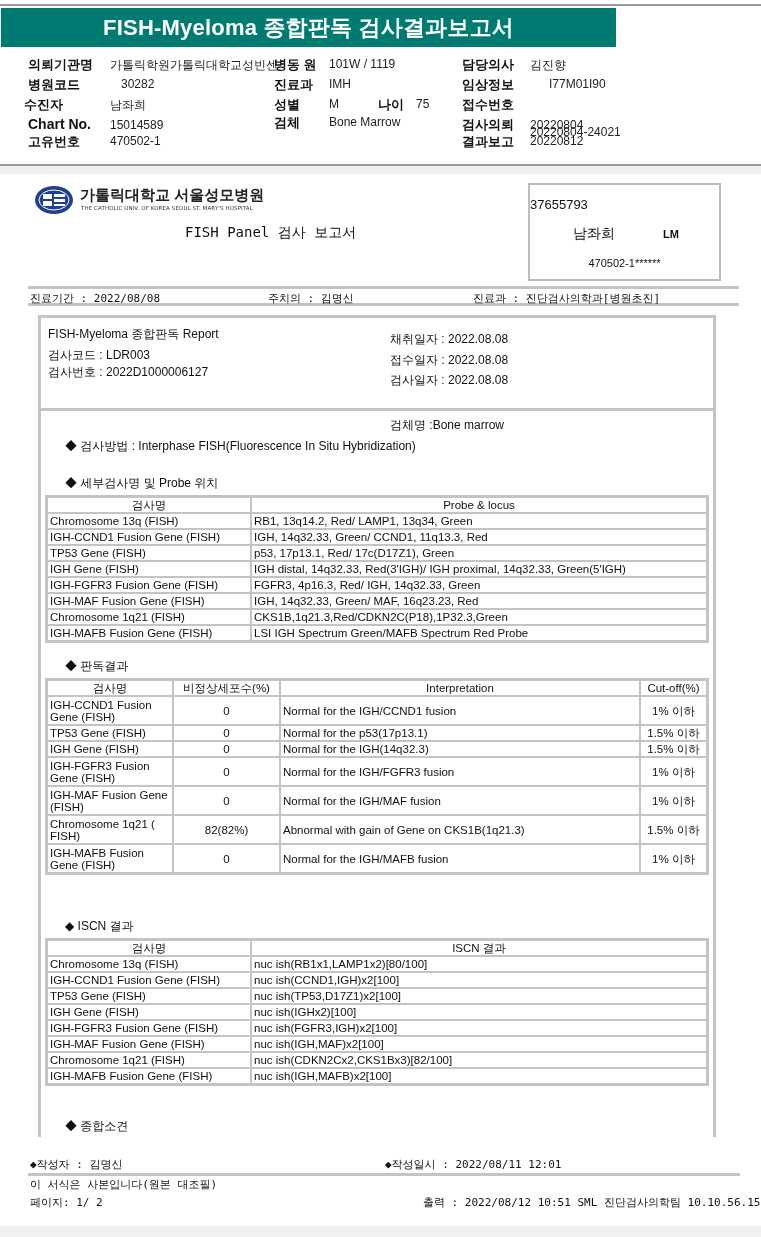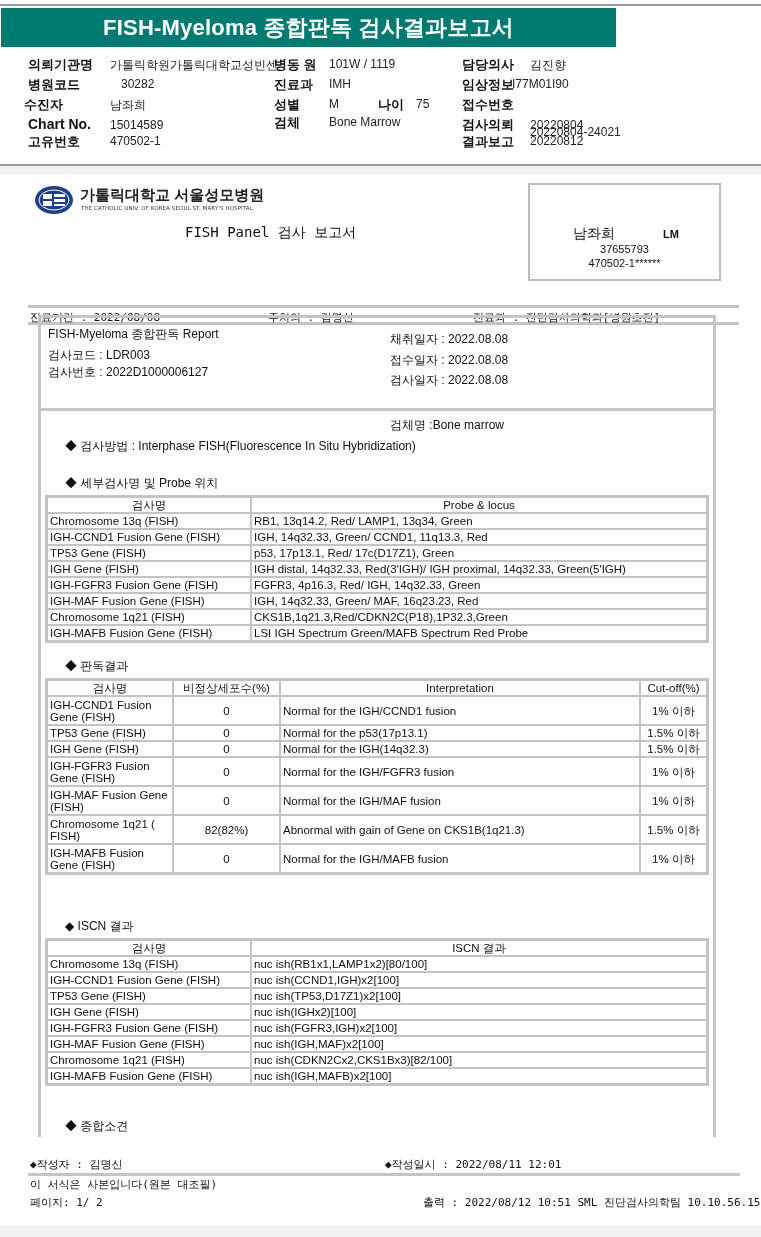--- a/index.html
+++ b/index.html
@@ -11,26 +11,26 @@
   .info .val { position: absolute; white-space: nowrap; font-size: 12px; color: #222; }
   .sep-top { position: absolute; left: 0; top: 164px; width: 761px; height: 2px; background: #9a9a9a; }
   .grayband { position: absolute; left: 0; top: 166px; width: 761px; height: 8px; background: #f1f1f1; }
 
   .logo { position: absolute; left: 34px; top: 185px; width: 40px; height: 30px; }
   .logo-title { position: absolute; left: 80px; top: 186px; font-weight: bold; font-size: 15px; color: #222; font-family: "Liberation Sans", sans-serif; white-space: nowrap; }
   .logo-sub { position: absolute; left: 81px; top: 205px; font-size: 5.5px; color: #333; white-space: nowrap; letter-spacing: 0.1px; }
   .panel-title { position: absolute; left: 185px; top: 224px; font-family: "DejaVu Sans Mono", monospace; font-size: 14px; color: #111; white-space: nowrap; }
 
   .idbox { position: absolute; left: 528px; top: 183px; width: 193px; height: 98px; border: 2px solid #bdbdbd; background: #fff; font-family: "Liberation Sans", sans-serif; }
-  .idbox .num { position: absolute; left: 0; width: 100%; top: 12px; text-align: center; font-size: 11px; margin-top: 46px; }
+  .idbox .num { position: absolute; left: 0; width: 100%; top: 12px; text-align: left; font-size: 13px; }
   .idbox .name { position: absolute; left: 43px; top: 40px; font-size: 14px; }
   .idbox .sex { position: absolute; left: 133px; top: 43px; font-size: 11px; font-weight: bold; }
   .idbox .rrn { position: absolute; left: 0; width: 100%; top: 72px; text-align: center; font-size: 11px; }
 
-  .visitbar { position: absolute; left: 28px; top: 286px; width: 711px; height: 20px; border-top: 3px solid #c4c4c4; border-bottom: 3px solid #c4c4c4; font-size: 11px; font-family: "DejaVu Sans Mono", monospace; margin-top: 19px; }
+  .visitbar { position: absolute; left: 28px; top: 286px; width: 711px; height: 20px; border-top: 3px solid #c4c4c4; border-bottom: 3px solid #c4c4c4; font-size: 11px; font-family: "DejaVu Sans Mono", monospace; }
   .visitbar span { position: absolute; top: 2px; white-space: nowrap; }
 
   .report { position: absolute; left: 38px; top: 315px; width: 678px; height: 822px; border-left: 3px solid #c4c4c4; border-right: 3px solid #c4c4c4; border-top: 3px solid #c4c4c4; }
   .rhead { position: absolute; left: 0; top: 0; width: 672px; height: 93px; border-bottom: 3px solid #c4c4c4; font-family: "Liberation Sans", sans-serif; font-size: 12px; }
   .rhead div { position: absolute; white-space: nowrap; }
 
   .sec { position: absolute; left: 24px; font-family: "Liberation Sans", sans-serif; font-size: 12px; white-space: nowrap; }
   table { position: absolute; border-collapse: separate; border-spacing: 0; font-family: "Liberation Sans", sans-serif; font-size: 11.5px; background: #c4c4c4; border: 2px solid #c4c4c4; }
   td, th { background: #fff; border: 1px solid #c4c4c4; font-weight: normal; padding: 0 2px; line-height: 12px; white-space: nowrap; vertical-align: middle; }
   th { text-align: center; }
@@ -59,21 +59,21 @@
   <span class="lbl" style="left:274px;top:56px;">병동 원</span>
   <span class="val" style="left:329px;top:57px;">101W / 1119</span>
   <span class="lbl" style="left:462px;top:56px;">담당의사</span>
   <span class="val" style="left:530px;top:57px;">김진향</span>
 
   <span class="lbl" style="left:28px;top:76px;">병원코드</span>
   <span class="val" style="left:121px;top:77px;">30282</span>
   <span class="lbl" style="left:274px;top:76px;">진료과</span>
   <span class="val" style="left:329px;top:77px;">IMH</span>
   <span class="lbl" style="left:462px;top:76px;">임상정보</span>
-  <span class="val" style="left:512px;top:77px;">I77M01I90</span>
+  <span class="val" style="left:549px;top:77px;">I77M01I90</span>
 
   <span class="lbl" style="left:24px;top:96px;">수진자</span>
   <span class="val" style="left:110px;top:97px;">남좌희</span>
   <span class="lbl" style="left:274px;top:96px;">성별</span>
   <span class="val" style="left:329px;top:97px;">M</span>
   <span class="lbl" style="left:378px;top:96px;">나이</span>
   <span class="val" style="left:416px;top:97px;">75</span>
   <span class="lbl" style="left:462px;top:96px;">접수번호</span>
   <span class="val" style="left:530px;top:97px;margin-top:28px;">20220804-24021</span>
 

